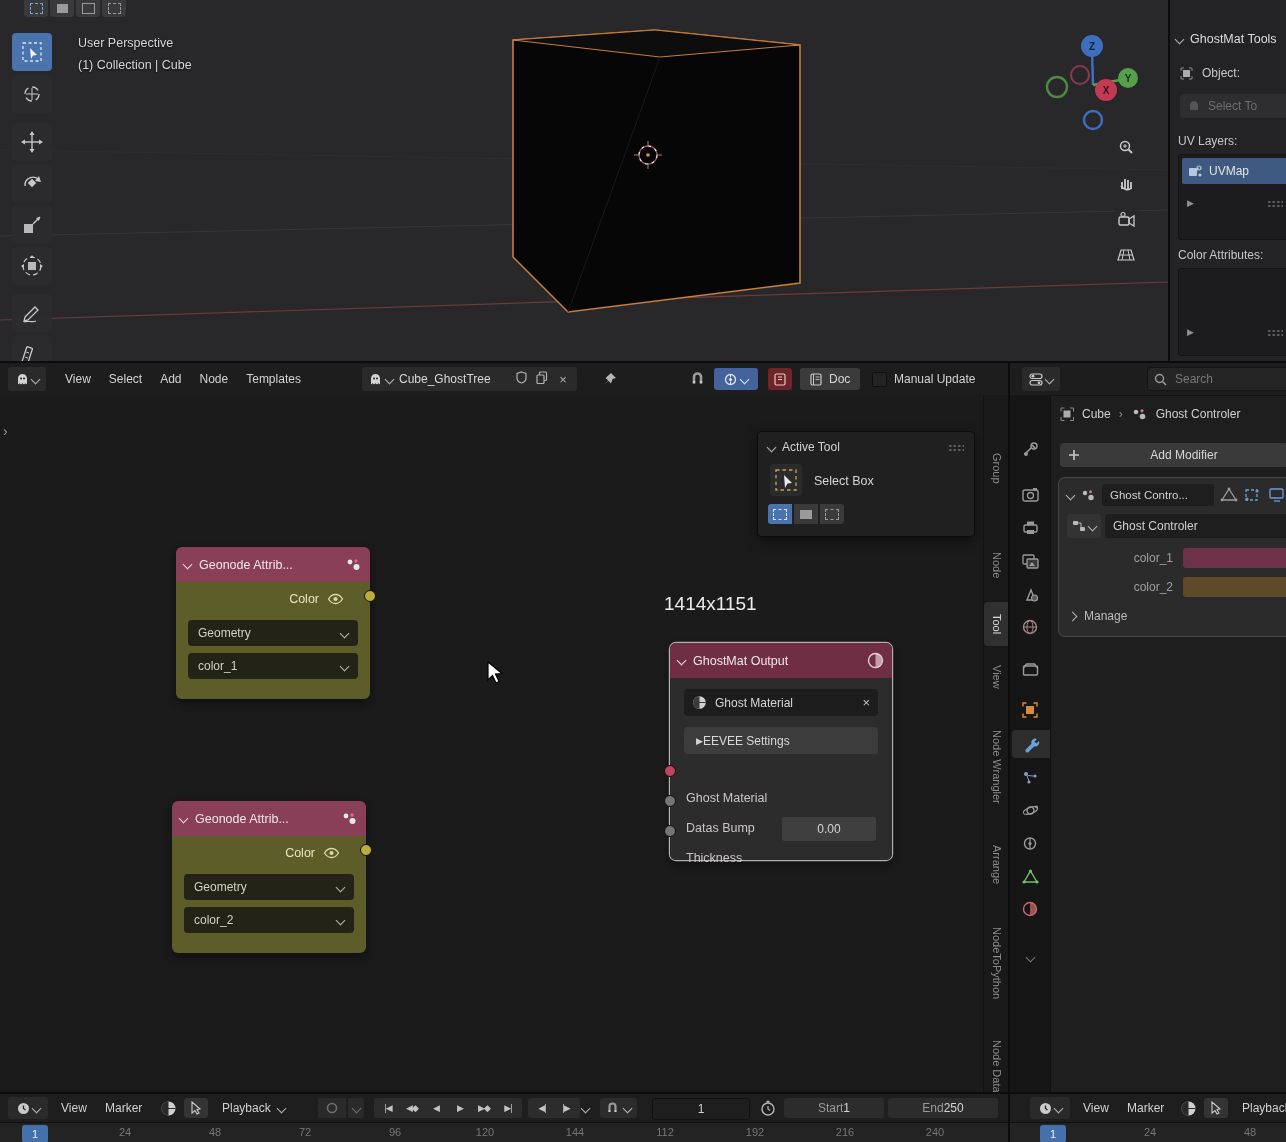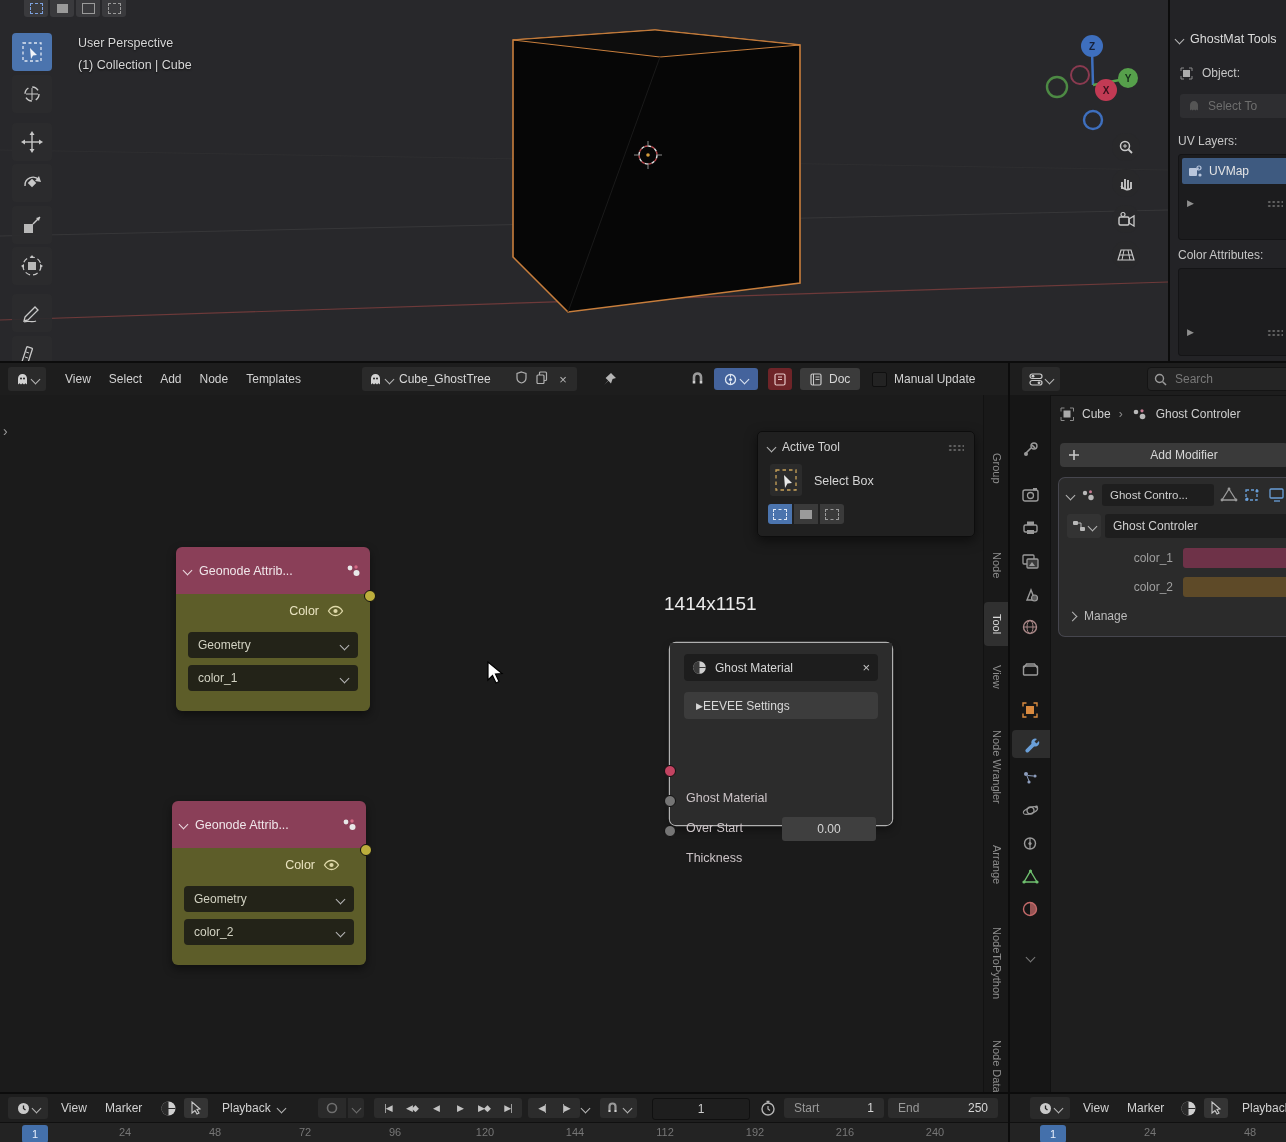--- a/index.html
+++ b/index.html
@@ -26,38 +26,38 @@
   
   .node-editor{left:0;top:363px;width:1008px;height:729px;background:#1b1b1b;overflow:hidden;}
   .ne-header{left:0;top:0;width:100%;height:32px;background:#1d1d1d;border-bottom:1px solid #131313;}
   .menu-item{padding:0 9px;color:#d2d2d2;}
   .ne-canvas{left:0;top:32px;width:983px;height:697px;background:#1b1b1b;overflow:hidden;}
   .ne-tabs{left:983px;top:32px;width:25px;height:697px;background:#191919;border-left:1px solid #121212;}
   .vtab{position:absolute;left:0;width:25px;writing-mode:vertical-rl;text-orientation:mixed;display:flex;align-items:center;justify-content:center;color:#8d8d8d;font-size:11px;}
   .vtab.active{background:#303030;color:#dadada;border-radius:4px 0 0 4px;}
   
   .bnode{position:absolute;border-radius:6px;box-shadow:0 4px 10px rgba(0,0,0,.45);}
-  .bnode .hdr{height:27px;border-radius:6px 6px 0 0;display:flex;align-items:center;padding:10px 8px;color:#f0e6ea;font-size:12.5px;}
+  .bnode .hdr{height:27px;border-radius:6px 6px 0 0;display:flex;align-items:center;padding:4px 8px;color:#f0e6ea;font-size:12.5px;}
   .nfield{height:26px;background:#232318;border-radius:4px;display:flex;align-items:center;padding:0 10px;color:#d2d2c2;margin:7px 12px 0 12px;justify-content:space-between;}
   .dkfield{background:#1d1d1d;color:#d6d6d6;}
   
   .props{left:1008px;top:363px;width:278px;height:729px;background:#1e1e1e;border-left:2px solid #0c0c0c;overflow:hidden;}
   .props-tabs{left:0;top:32px;width:40px;height:697px;background:#161616;border-right:1px solid #111;}
   .ptab{position:absolute;left:2px;width:36px;height:28px;display:flex;align-items:center;justify-content:center;}
   .ptab.active{background:#2d2d2d;border-radius:4px 0 0 4px;width:38px;}
   .field-dark{background:#1e1e1e;border-radius:3px;color:#cfcfcf;display:flex;align-items:center;padding:0 8px;}
   
   .timeline{top:1092px;height:50px;background:#1e1e1e;overflow:hidden;}
   .tl-hdr{left:0;top:0;right:0;height:28px;background:#1e1e1e;}
   .tl-ruler{left:0;top:28px;right:0;height:22px;background:#232323;border-top:1px solid #101010;}
   .rn{width:90px;text-align:center;color:#767676;font-size:11px;}
   .rn2{width:100px;text-align:center;color:#767676;font-size:11px;}
   .tbtn{width:24px;height:20px;display:flex;align-items:center;justify-content:center;color:#c3c3c3;font-size:9px;letter-spacing:-1px;}
   .pill{background:#2c2c2c;border-radius:3px;display:flex;align-items:center;}
-  .valfield{background:#2c2c2c;border-radius:3px;height:20px;display:flex;align-items:center;padding:0 10px;justify-content:space-between;color:#d5d5d5;}
+  .valfield{background:#2c2c2c;border-radius:3px;height:20px;display:flex;align-items:center;padding:0 10px;justify-content:center;color:#d5d5d5;}
   .playhead{position:absolute;top:2px;width:26px;height:18px;background:#4470ab;border-radius:3px;color:#e8eefb;font-size:11px;display:flex;align-items:center;justify-content:center;}
   input.search{background:transparent;border:none;outline:none;color:#cfcfcf;font-family:inherit;font-size:12px;width:100px;}
   input.search::placeholder{color:#787878;}
 </style>
 </head>
 <body>
 
 <div class="screen">
 
   <div class="abs viewport">
@@ -401,36 +401,44 @@
           </div>
           <div class="nfield">
             <span>color_2</span>
               <span class="chev-d"></span>
           </div>
         </div>
         <span class="socket" style="right: -6px; top: 43px; background: rgb(188, 174, 60);"></span>
       </div>
 
       <div class="bnode" style="left:670px;top:248px;width:222px;box-shadow:0 0 0 1.2px #b0b0b0, 0 4px 10px rgba(0,0,0,.45)">
+        <div class="hdr" style="background: rgb(112, 46, 69);">
+          <span class="chev-d" style="border-color:#ecdce2;margin-right:8px"></span>
+          <span style="flex:1">GhostMat Output</span>
+          <svg width="17" height="17">
+              <circle cx="8.5" cy="8.5" r="7" fill="none" stroke="#e4cdd6" stroke-width="1.4"></circle>
+              <path d="M8.5 1.5A7 7 0 0 1 8.5 15.5z" fill="#e4cdd6" opacity=".7"></path>
+            </svg>
+        </div>
         <div style="height:182px;background:rgba(45,45,45,.97);border-radius:0 0 6px 6px">
           <div class="row dkfield" style="margin:0 14px;position:relative;top:11px;height:27px;border-radius:4px;padding:0 8px;gap:8px">
             <svg width="15" height="15">
                 <circle cx="7.5" cy="7.5" r="6.3" fill="#cfcfcf"></circle>
                 <path d="M7.5 1.2A6.3 6.3 0 0 0 7.5 13.8z" fill="#3a3a3a"></path>
                 <path d="M1.2 7.5h12.6" stroke="#3a3a3a" stroke-width="1"></path>
               </svg>
             <span style="flex:1">Ghost Material</span>
             <span style="color:#c4c4c4;font-size:13px">×</span>
           </div>
           <div class="row" style="margin:0 14px;position:relative;top:22px;height:27px;background:#3c3c3c;border-radius:4px;padding:0 12px">
             <span style="color:#d6d6d6;font-size:9px">▶</span>
             <span style="flex:1;text-align:left;color:#d8d8d8">EEVEE Settings</span>
           </div>
           <div class="abs" style="left:16px;top:148px;color:#ccc4c7;font-size:12.5px">Ghost Material</div>
-          <div class="abs" style="left:16px;top:178px;color:#ccc4c7;font-size:12.5px">Over Start</div>
+          <div class="abs" style="left:16px;top:178px;color:#ccc4c7;font-size:12.5px">Datas Bump</div>
           <div class="abs valfield" style="left:112px;top:174px;width:74px;height:24px;background:#3f3f3f;justify-content:center">
             <span>0.00</span>
           </div>
           <div class="abs" style="left:16px;top:208px;color:#ccc4c7;font-size:12.5px">Thickness</div>
         </div>
         <span class="socket" style="left: -6px; top: 122px; background: rgb(194, 67, 97);"></span>
         <span class="socket" style="left: -6px; top: 152px; background: rgb(117, 117, 117);"></span>
         <span class="socket" style="left: -6px; top: 182px; background: rgb(117, 117, 117);"></span>
       </div>
 

